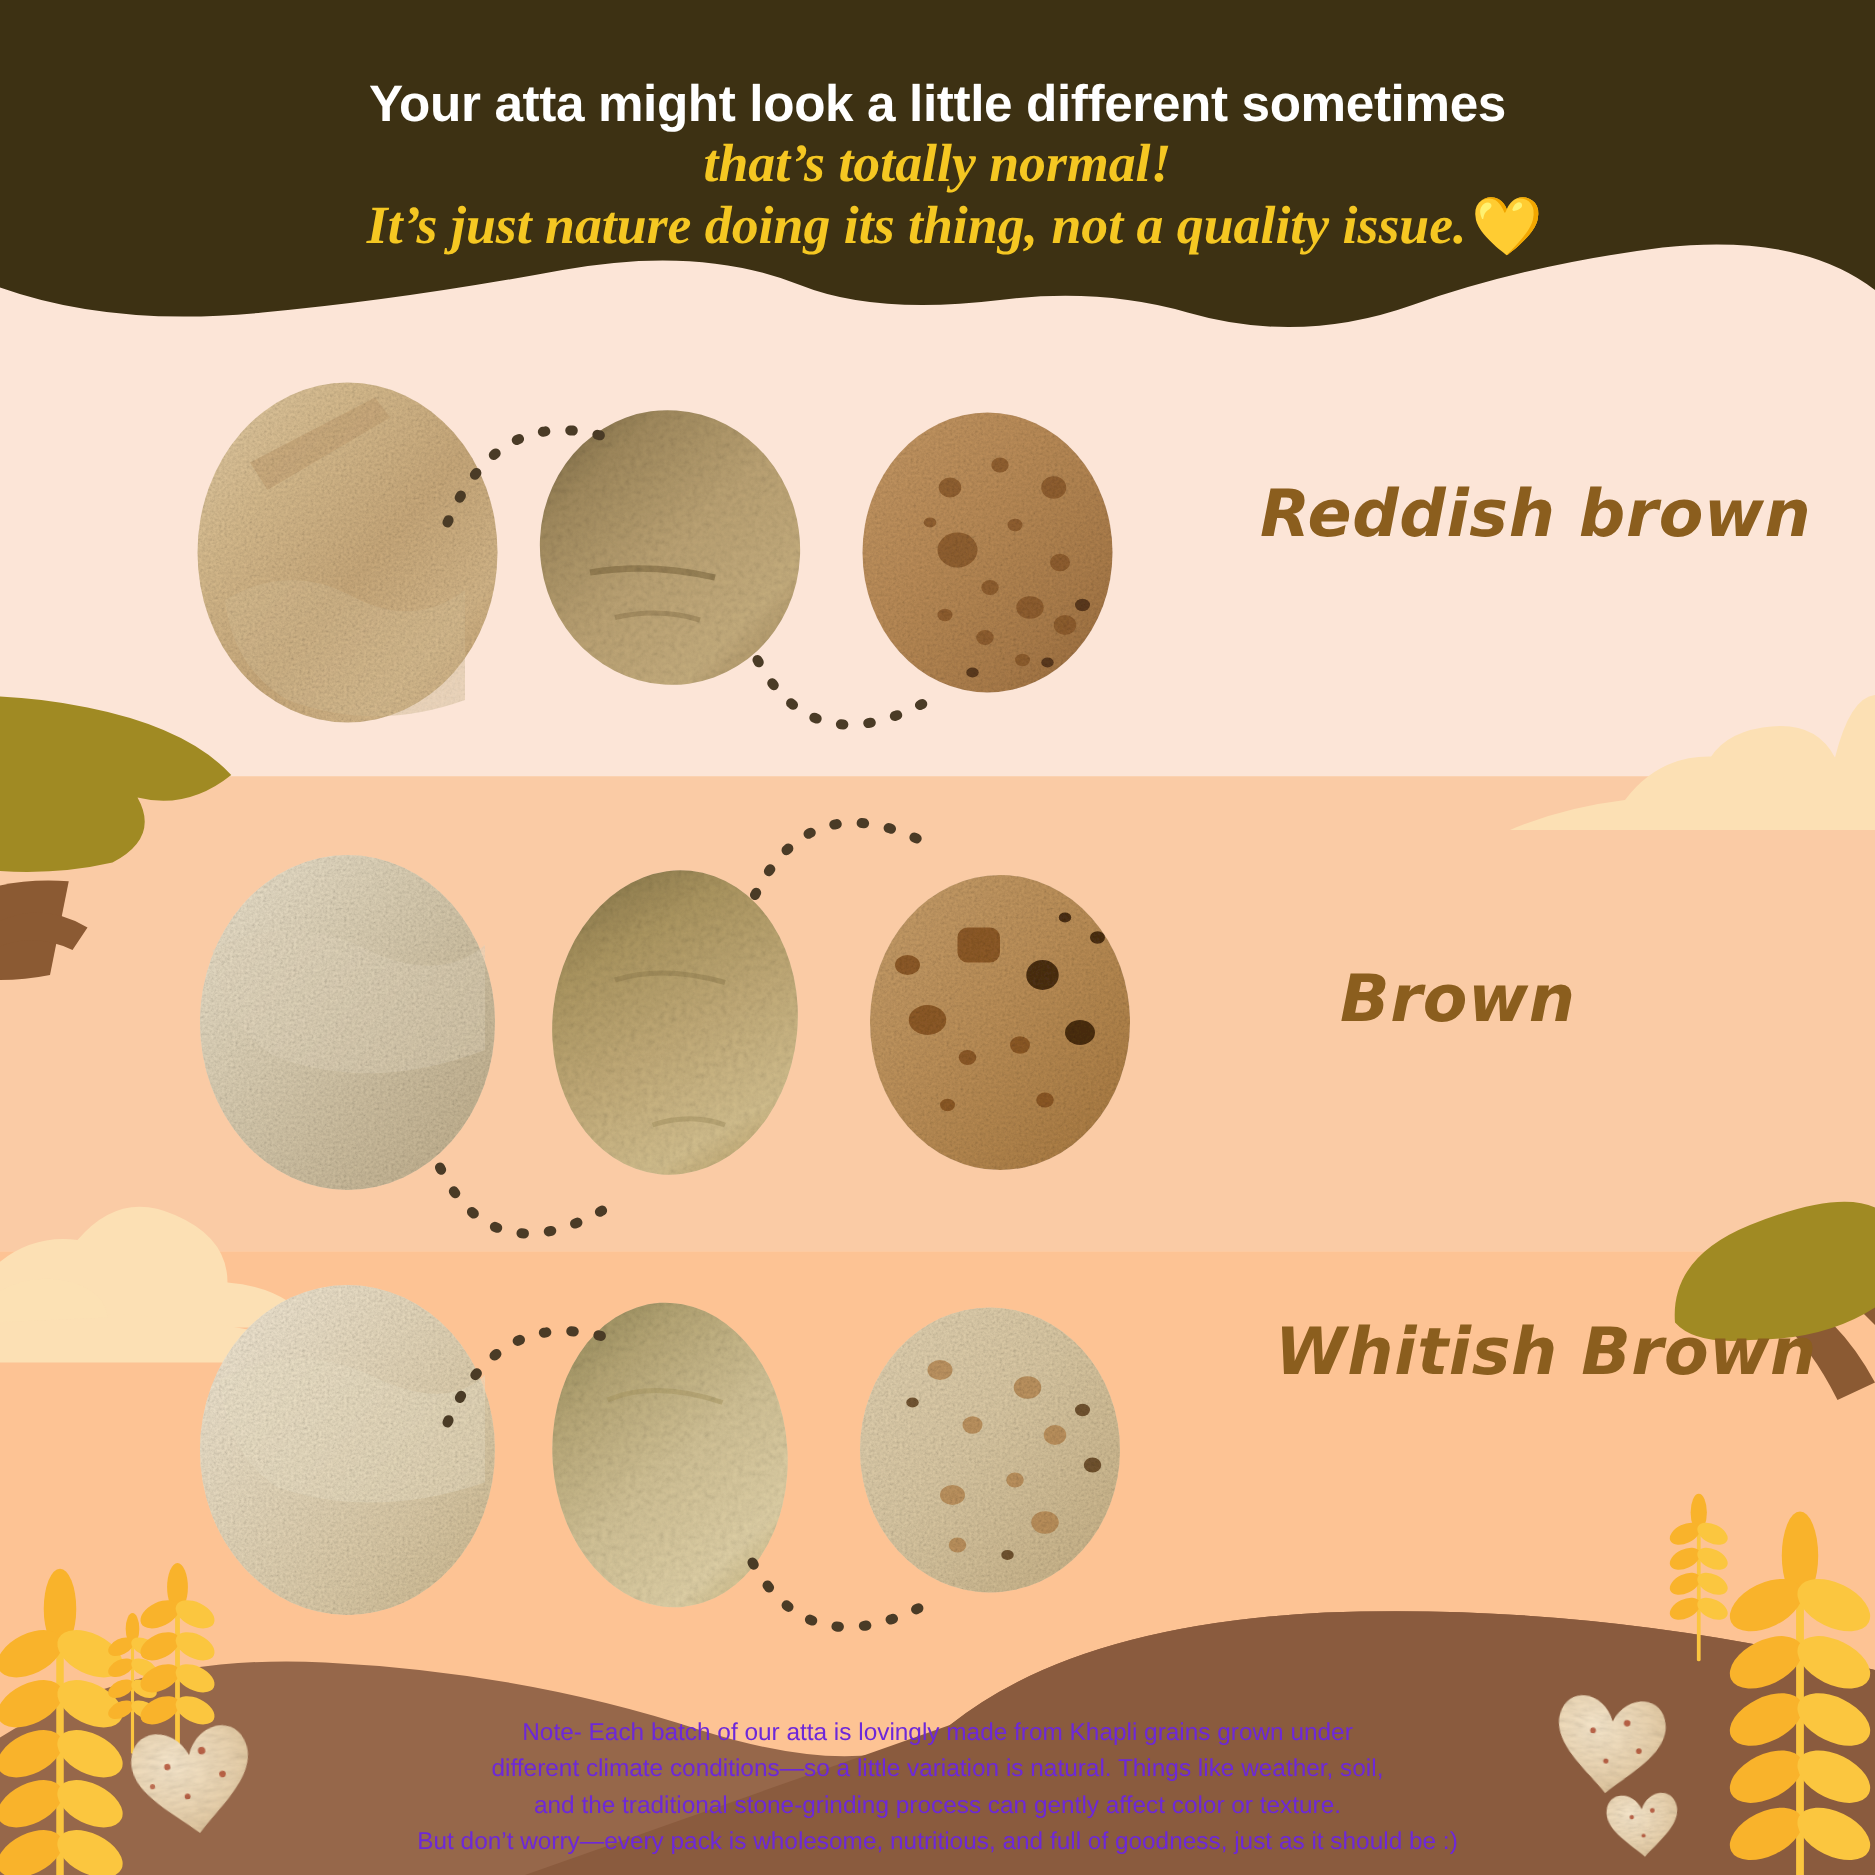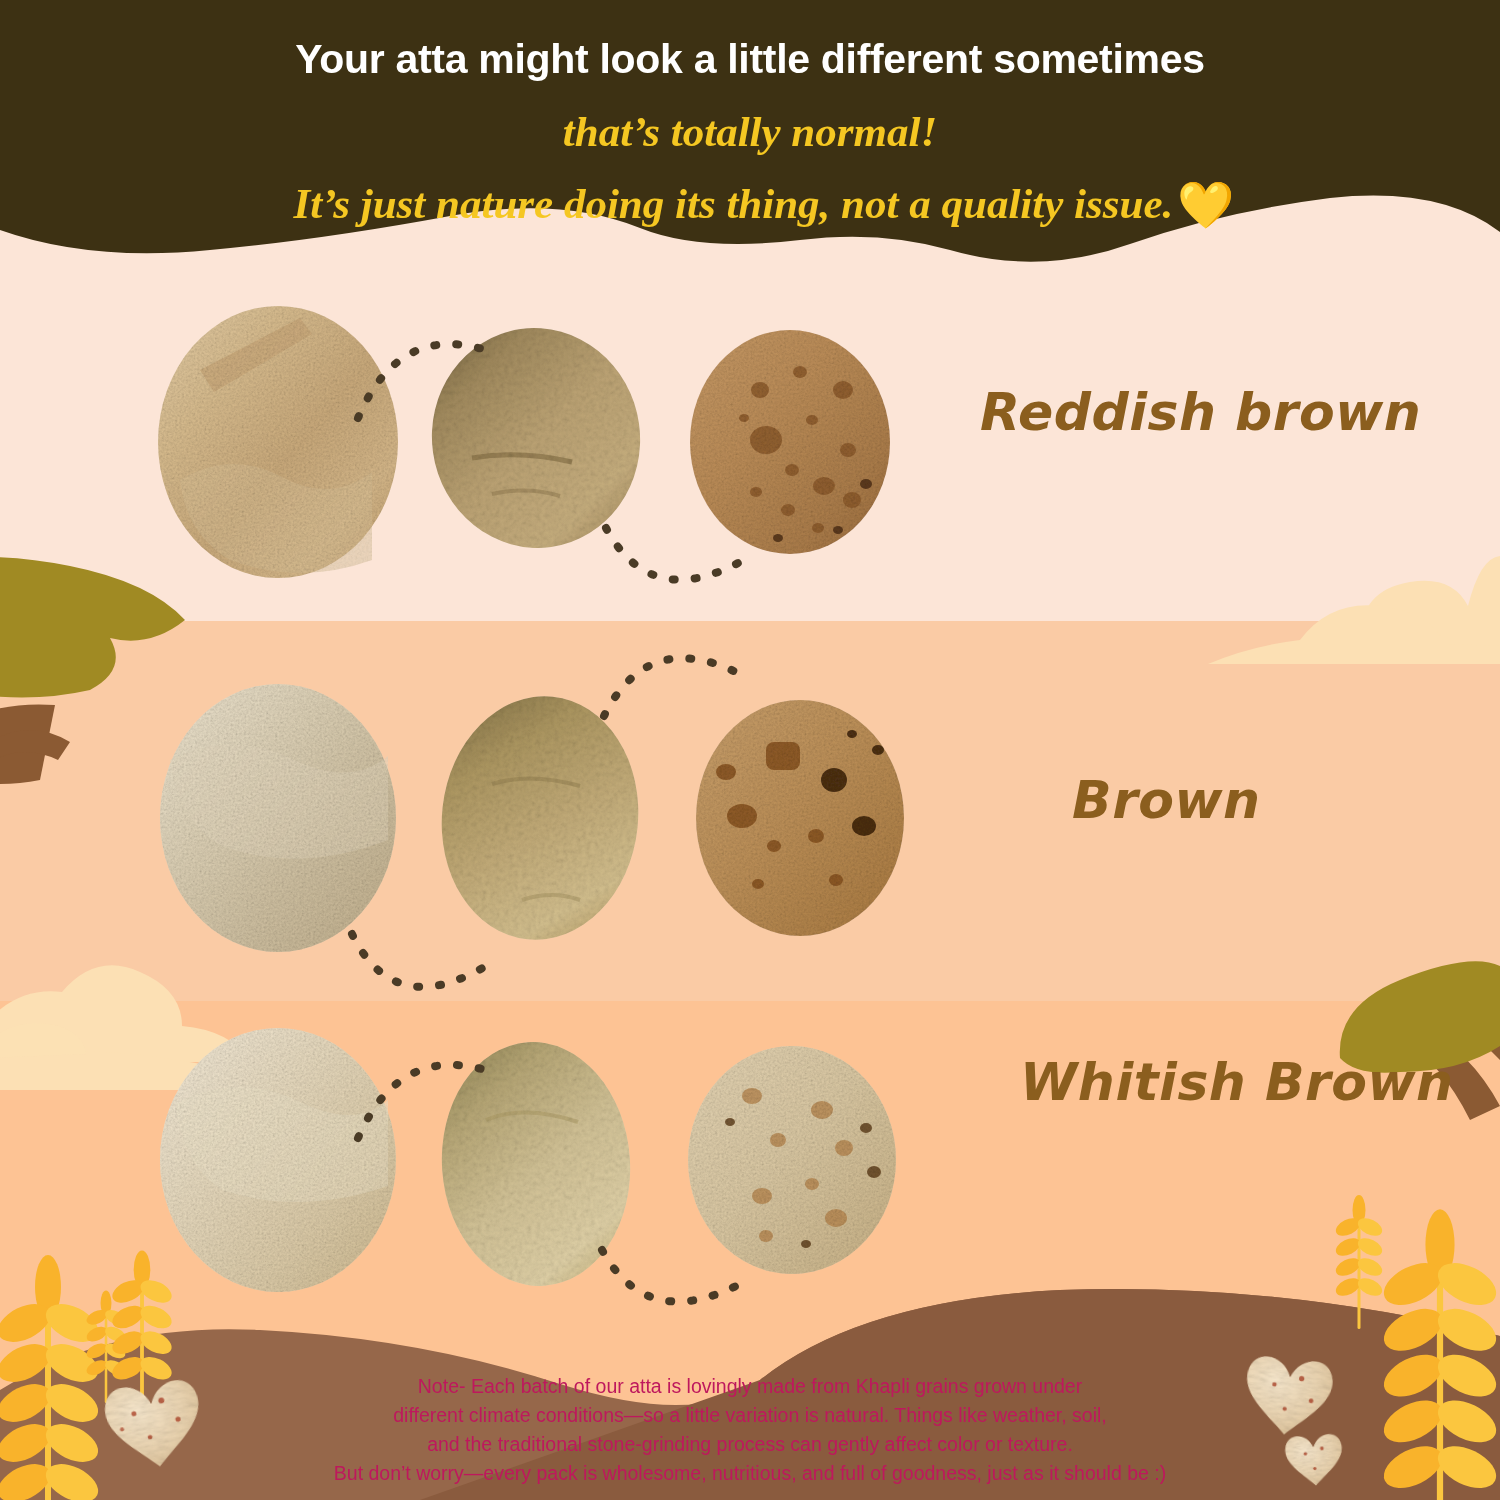--- a/index.html
+++ b/index.html
@@ -20,21 +20,21 @@
   #band-3 { top:1001px; height:499px; background:#FDC394; }
 
   
   #deco { position:absolute; inset:0; width:1500px; height:1500px; }
 
   
   #header-wrap { position:absolute; top:0; left:0; width:1500px; height:270px; }
   #header-svg { position:absolute; top:0; left:0; }
   #header-text {
     position:absolute; top:0; left:0; width:1500px; height:230px;
-    display:flex; flex-direction:column; align-items:center; justify-content:space-between;
+    display:flex; flex-direction:column; align-items:center; justify-content:center;
     padding-top:38px;
   }
   #headline-1 {
     color:#FFFFFF;
     font-size:41px;
     font-weight:bold;
     letter-spacing:-0.3px;
     line-height:1.05;
     text-align:center;
     white-space:nowrap;
@@ -72,21 +72,21 @@
     font-weight:bold;
     letter-spacing:0.5px;
     white-space:nowrap;
   }
 
   
   #note {
     position:absolute;
     top:1372px; left:0; width:1500px;
     text-align:center;
-    color:#be185d;
+    color:#6d28d9;
     font-size:19.5px;
     line-height:1.48;
   }
   #note div { white-space:nowrap; }
 </style>
 </head>
 <body>
 
 <div id="stage">
 
@@ -447,21 +447,21 @@
     <div id="header-text">
       <div id="headline-1">Your atta might look a little different sometimes</div>
       <div id="headline-2" class="hand">that’s totally normal!</div>
       <div id="headline-3">
         <span class="hand">It’s just nature doing its thing, not a quality issue.</span>
         <span id="heart-emoji">💛</span>
       </div>
     </div>
   </div>
 
-  <div class="label" style="left:980px; top:382px;">Reddish brown</div>
+  <div class="label" style="left:1008px; top:382px;">Reddish brown</div>
   <div class="label" style="left:1072px; top:770px;">Brown</div>
   <div class="label" style="left:1020px; top:1052px;">Whitish Brown</div>
 
   <div id="note">
     <div>Note- Each batch of our atta is lovingly made from Khapli grains grown under</div>
     <div>different climate conditions—so a little variation is natural. Things like weather, soil,</div>
     <div>and the traditional stone-grinding process can gently affect color or texture.</div>
     <div>But don’t worry—every pack is wholesome, nutritious, and full of goodness, just as it should be :)</div>
   </div>
 

